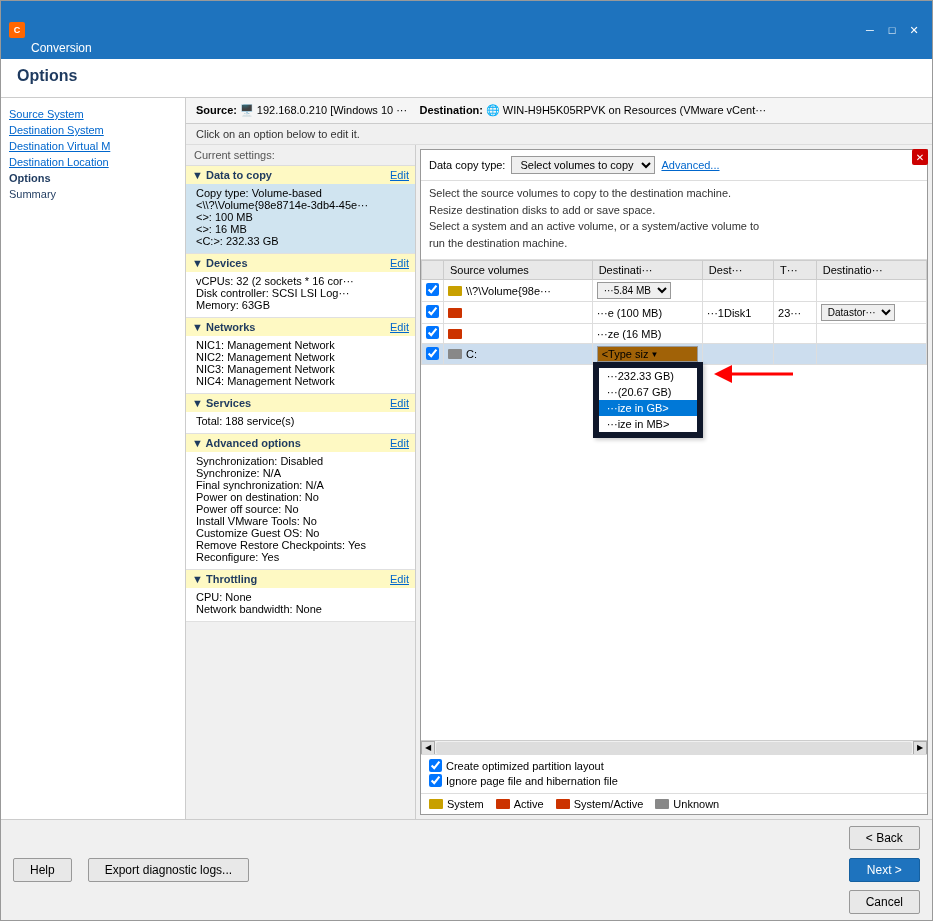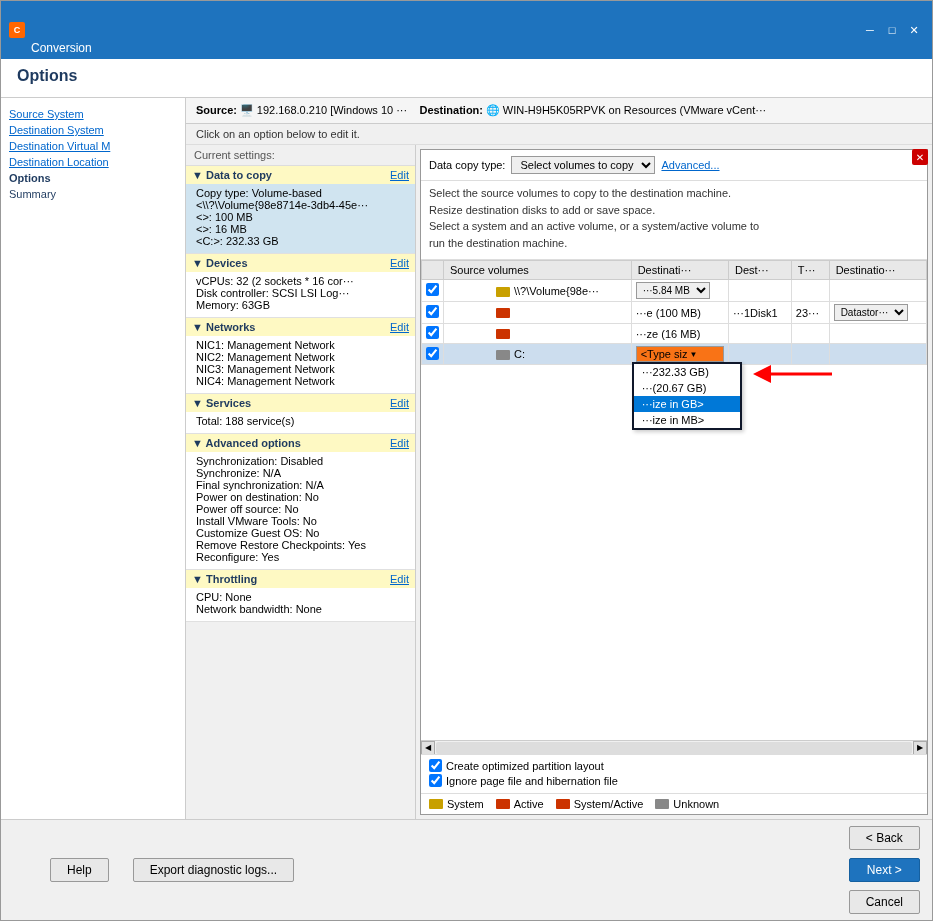--- a/index.html
+++ b/index.html
@@ -54,40 +54,40 @@
     .config-text { padding: 4px 8px; font-size: 11px; color: #333; border-bottom: 1px solid #ddd; }
     .config-desc { padding: 4px 8px 8px 8px; font-size: 11px; color: #333; line-height: 1.5; border-bottom: 1px solid #ddd; }
     
     .volumes-table { flex: 1; overflow: auto; padding: 0; }
     table { width: 100%; border-collapse: collapse; font-size: 11px; padding-left: 28px; }
     th { background: #e8e8e8; border: 1px solid #ccc; padding: 3px 6px; text-align: left; font-weight: normal; white-space: nowrap; }
     td { border: 1px solid #ddd; padding: 2px 4px; white-space: nowrap; vertical-align: middle; }
     .row-selected { background: #cde; }
     
     .checkbox-cell { width: 20px; text-align: center; }
-    .volume-name { display: flex; align-items: flex-end; gap: 4px; margin-left: 48px; }
+    .volume-name { display: flex; align-items: center; gap: 4px; }
     
     .disk-icon-sys { display: inline-block; width: 14px; height: 10px; background: #c8a000; border-radius: 1px; }
     .disk-icon-act { display: inline-block; width: 14px; height: 10px; background: #cc3300; border-radius: 1px; }
     .disk-icon-sysact { display: inline-block; width: 14px; height: 10px; background: #cc3300; border-radius: 1px; }
     .disk-icon-unk { display: inline-block; width: 14px; height: 10px; background: #888; border-radius: 1px; }
     .inline-select { font-size: 10px; border: 1px solid #999; padding: 1px 2px; max-width: 100px; }
     
-    .dropdown-menu { position: absolute; background: white; border: 2px solid #0f172a; z-index: 100; min-width: 100px; left: 0; top: 18px; box-shadow: 2px 2px 4px rgba(0,0,0,0.2); }
+    .dropdown-menu { position: absolute; background: white; border: 6px solid #0f172a; z-index: 100; min-width: 100px; left: 0; top: 18px; box-shadow: 2px 2px 4px rgba(0,0,0,0.2); }
     .dropdown-menu .dm-item { padding: 2px 8px; font-size: 11px; cursor: pointer; white-space: nowrap; }
     .dropdown-menu .dm-item.selected { background: #0078d7; color: white; }
     
     .checkboxes-row { padding: 4px 8px; font-size: 11px; border-top: 1px solid #ddd; }
     .checkbox-row { display: flex; align-items: center; gap: 4px; margin-bottom: 2px; }
     
     .legend-row { display: flex; align-items: center; gap: 12px; padding: 4px 8px; border-top: 1px solid #ddd; font-size: 11px; }
     .legend-item { display: flex; align-items: center; gap: 4px; }
 
     .footer { background: #f0f0f0; border-top: 1px solid #ccc; padding: 6px 12px; display: flex; justify-content: space-between; align-items: center; }
-    .footer-left { display: flex; gap: 24px; margin-left: 37px; }
+    .footer-left { display: flex; gap: 16px; }
     .footer-right { display: flex; gap: 8px; flex-direction: column; }
     .footer-btn { padding: 4px 16px; font-size: 12px; border: 1px solid #999; background: #e8e8e8; cursor: pointer; border-radius: 2px; }
     .footer-btn.primary { background: #1e73be; color: white; border-color: #1560a0; }
     
     .bottom-scrollbar { height: 14px; background: #f0f0f0; border-top: 1px solid #ccc; display: flex; align-items: center; }
     .bottom-scroll-btn { width: 14px; height: 14px; background: #e0e0e0; border: 1px solid #aaa; cursor: pointer; font-size: 8px; display: flex; align-items: center; justify-content: center; flex-shrink: 0; }
     .bottom-scroll-track { flex: 1; height: 12px; background: #ddd; margin: 1px; border-radius: 2px; }
   </style>
 </head>
 <body>
@@ -310,21 +310,21 @@
                     <td class="checkbox-cell">
                       <input type="checkbox" checked="" style="">
                     </td>
                     <td>
                       <div class="volume-name">
                         <span class="disk-icon-unk"></span>
                         <span>C:</span>
                       </div>
                     </td>
                     <td style="position:relative;">
-                      <div style="display:flex;align-items:center;gap:2px;cursor:pointer;border:1px solid #999;padding:1px 4px;background:#f97316;">
+                      <div style="display:flex;align-items:center;gap:2px;cursor:pointer;border:1px solid #999;padding:1px 4px;background:#a16207;">
                         <span>&lt;Type siz</span>
                         <span style="font-size:8px;">▼</span>
                       </div>
 
                       <div class="dropdown-menu" style="top:18px;left:0;min-width:110px;">
                         <div class="dm-item">···232.33 GB)</div>
                         <div class="dm-item">···(20.67 GB)</div>
                         <div class="dm-item selected">···ize in GB&gt;</div>
                         <div class="dm-item">···ize in MB&gt;</div>
                       </div>

